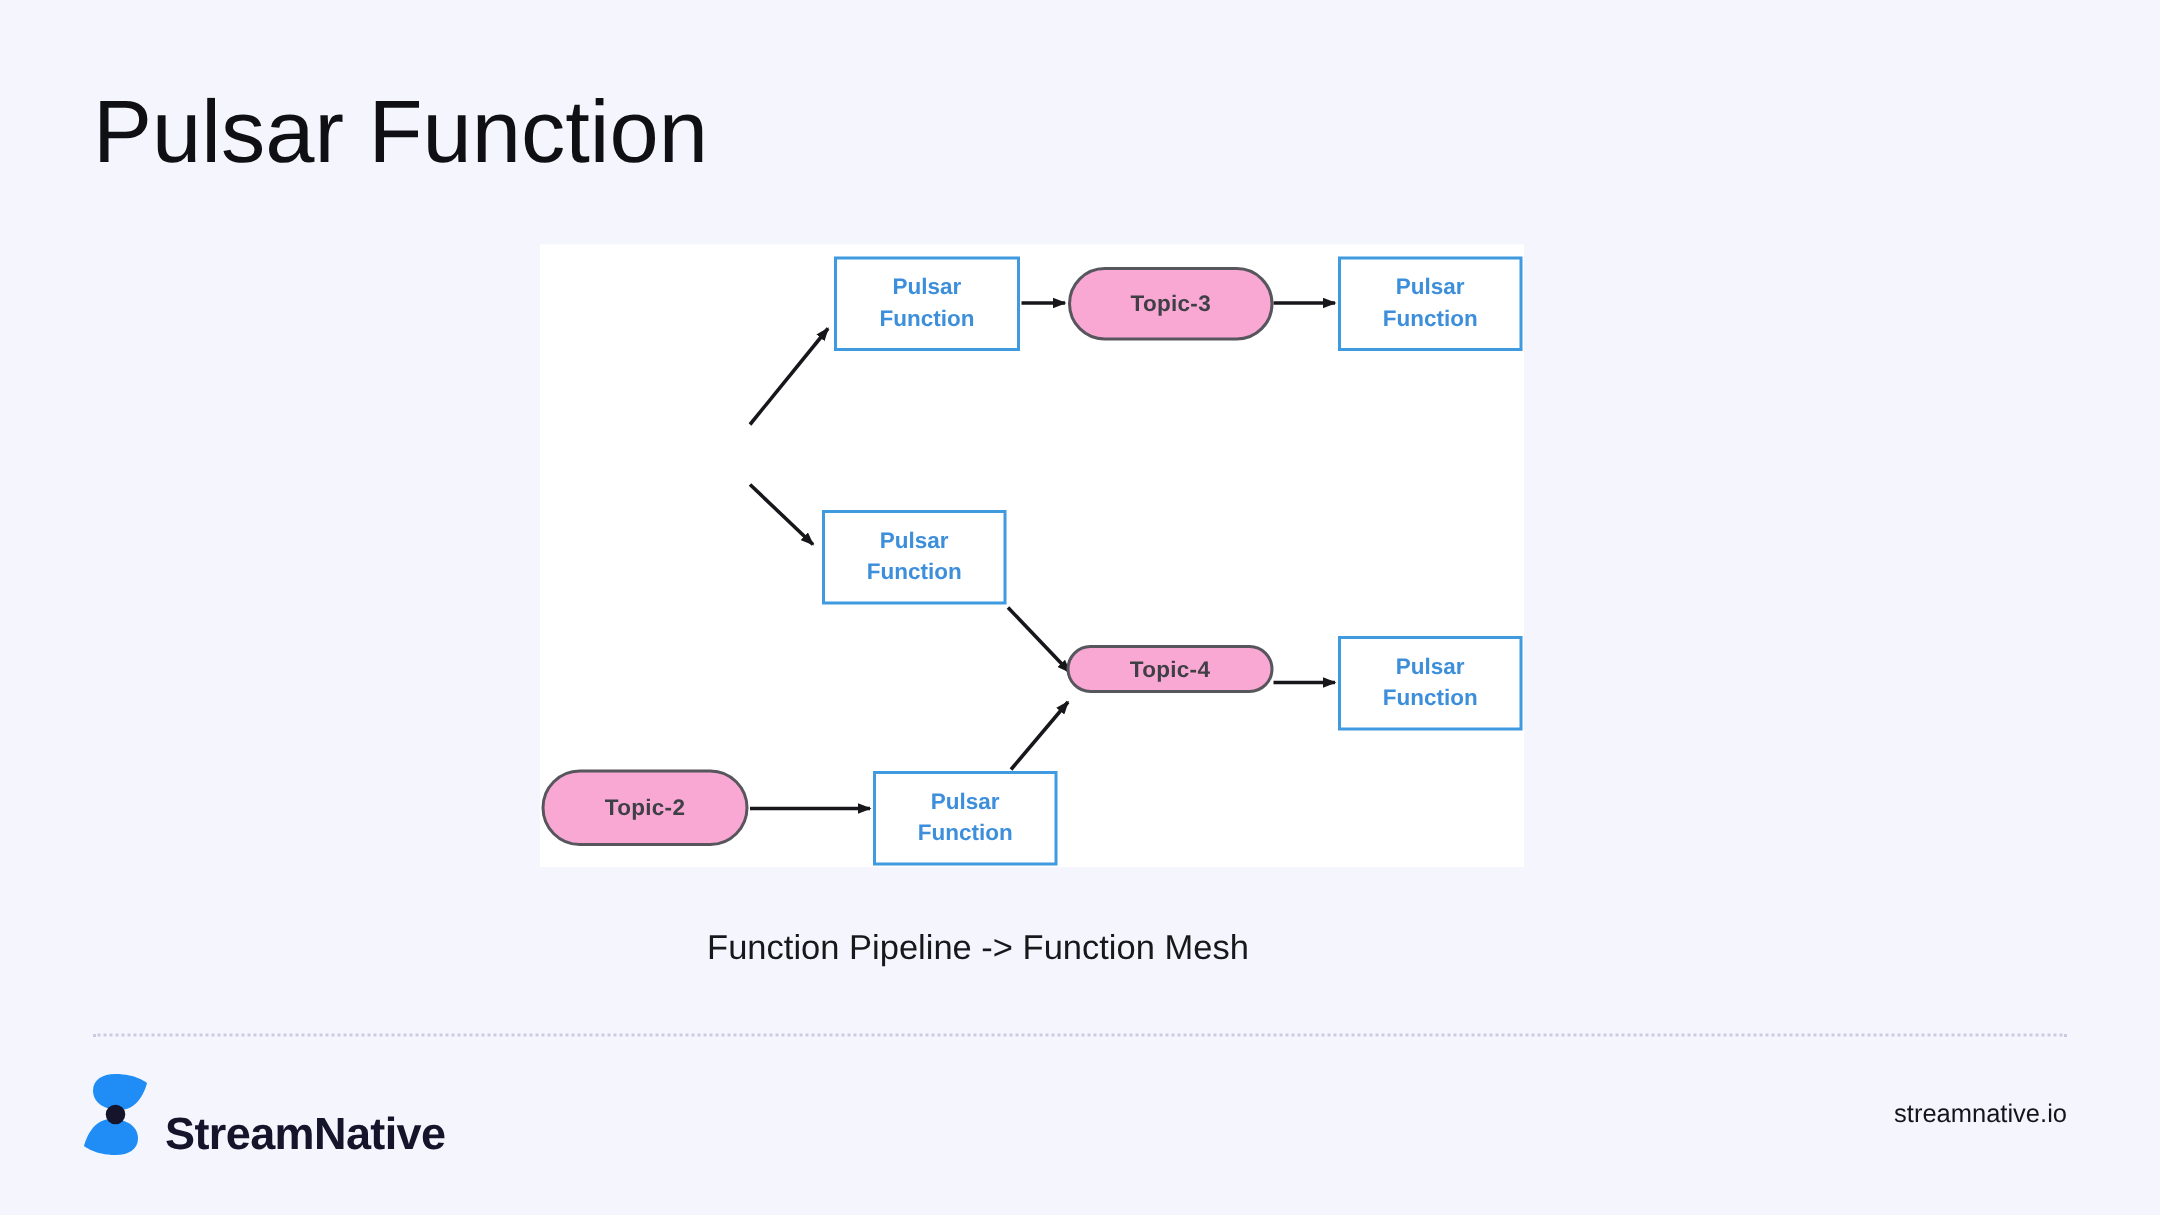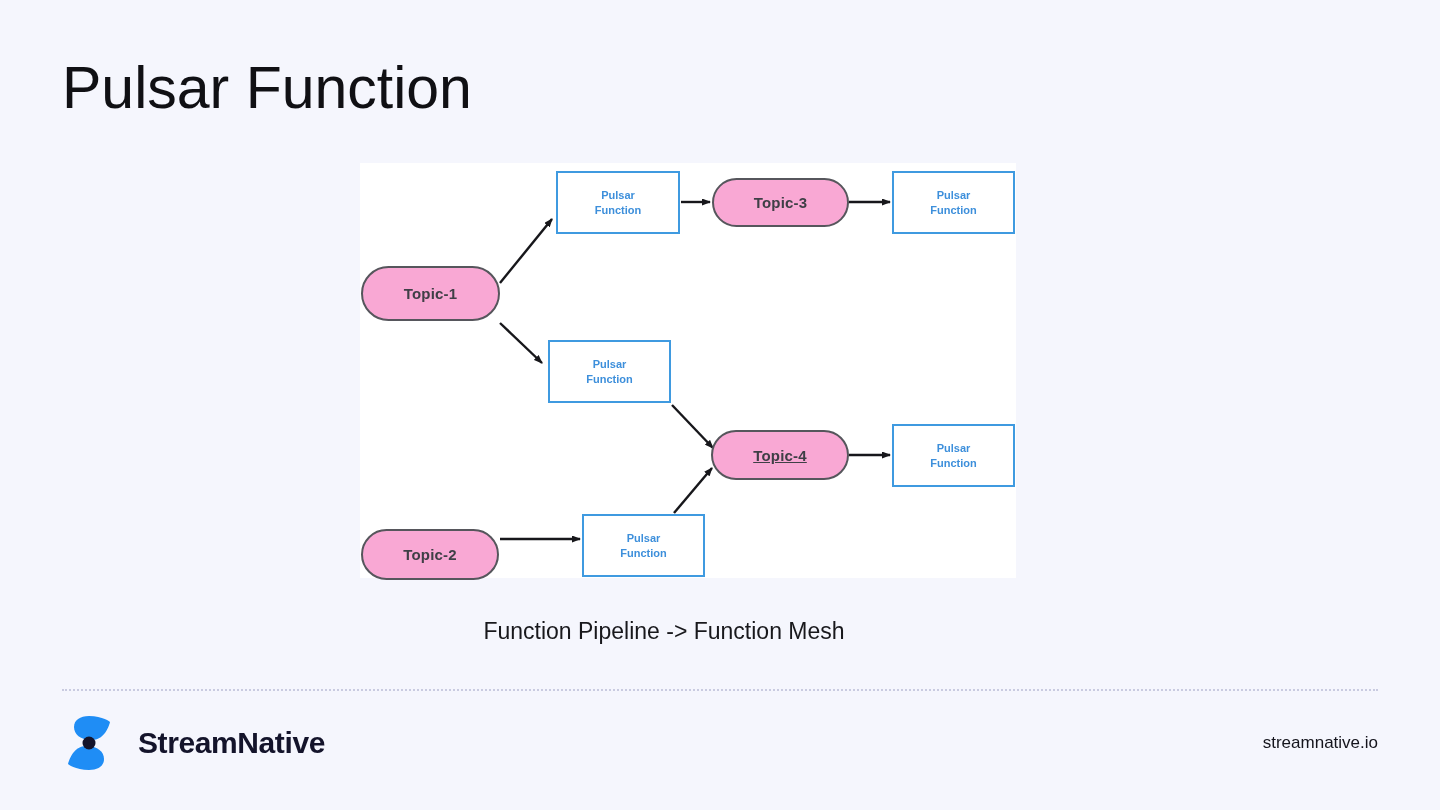--- a/index.html
+++ b/index.html
@@ -62,52 +62,51 @@
     color: #3f3f46;
     font-weight: bold;
     font-size: 15px;
     letter-spacing: 0.2px;
   }
   .node-function {
     border: 2.5px solid #3f9ae0;
     background: #ffffff;
     color: #3d8fdb;
     font-weight: bold;
-    font-size: 11px;
+    font-size: 15px;
     line-height: 1.35;
   }
 
   
   .caption {
     position: absolute;
     left: 0;
     top: 618px;
     width: 1304px;
     text-align: center;
     font-size: 23px;
     color: #18181c;
-    margin-left: 12px;
   }
 
   
   .footer-divider {
     position: absolute;
     left: 62px;
     top: 689px;
     width: 1316px;
     height: 0;
     border-top: 2px dotted #c9cbe0;
   }
   .footer-logo {
     position: absolute;
-    left: 66px;
+    left: 54px;
     top: 712px;
     display: flex;
-    align-items: center;
-    gap: 26px;
+    align-items: flex-end;
+    gap: 10px;
   }
   .logo-mark {
     width: 46px;
     height: 62px;
     display: block;
   }
   .logo-text {
     font-size: 30px;
     font-weight: bold;
     color: #14142b;
@@ -147,53 +146,50 @@
       <line x1="312" y1="242" x2="353" y2="285"></line>
 
       <line x1="489" y1="292" x2="530" y2="292"></line>
 
       <line x1="140" y1="376" x2="220" y2="376"></line>
 
       <line x1="314" y1="350" x2="352" y2="305"></line>
     </g>
   </svg>
 
-  <div class="node node-topic" style="left:1px; top:103px; width:139px; height:55px;">
-    <span>Topic-1</span>
-  </div>
 
   <div class="node node-function" style="left:196px; top:8px; width:124px; height:63px; flex-direction:column;">
     <span>Pulsar</span>
     <span>Function</span>
   </div>
 
   <div class="node node-topic" style="left:352px; top:15px; width:137px; height:49px;">
     <span>Topic-3</span>
   </div>
 
   <div class="node node-function" style="left:532px; top:8px; width:123px; height:63px; flex-direction:column;">
     <span>Pulsar</span>
     <span>Function</span>
   </div>
 
   <div class="node node-function" style="left:188px; top:177px; width:123px; height:63px; flex-direction:column;">
     <span>Pulsar</span>
     <span>Function</span>
   </div>
 
-  <div class="node node-topic" style="left:351px; top:267px; width:138px; height:50px;text-decoration:underline;">
+  <div class="node node-topic" style="left:351px; top:267px; width:138px; height:32px;">
     <span>Topic-4</span>
   </div>
 
   <div class="node node-function" style="left:532px; top:261px; width:123px; height:63px; flex-direction:column;">
     <span>Pulsar</span>
     <span>Function</span>
   </div>
 
-  <div class="node node-topic" style="left:1px; top:350px; width:138px; height:51px;margin-top:16px;">
+  <div class="node node-topic" style="left:1px; top:350px; width:138px; height:51px;">
     <span>Topic-2</span>
   </div>
 
   <div class="node node-function" style="left:222px; top:351px; width:123px; height:63px; flex-direction:column;">
     <span>Pulsar</span>
     <span>Function</span>
   </div>
 
 </div>
 

